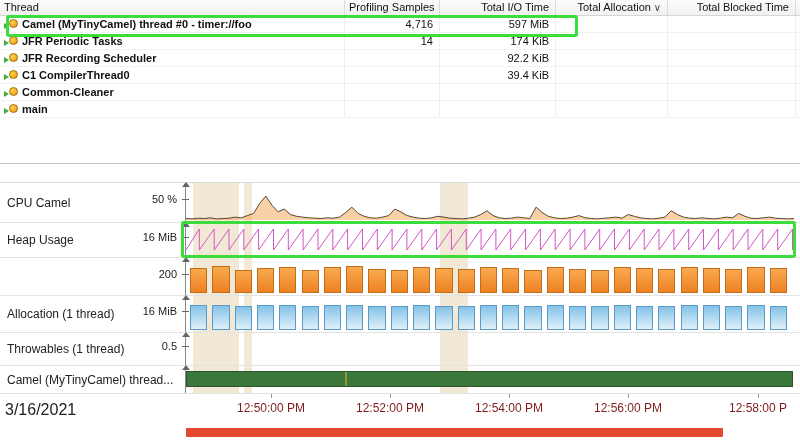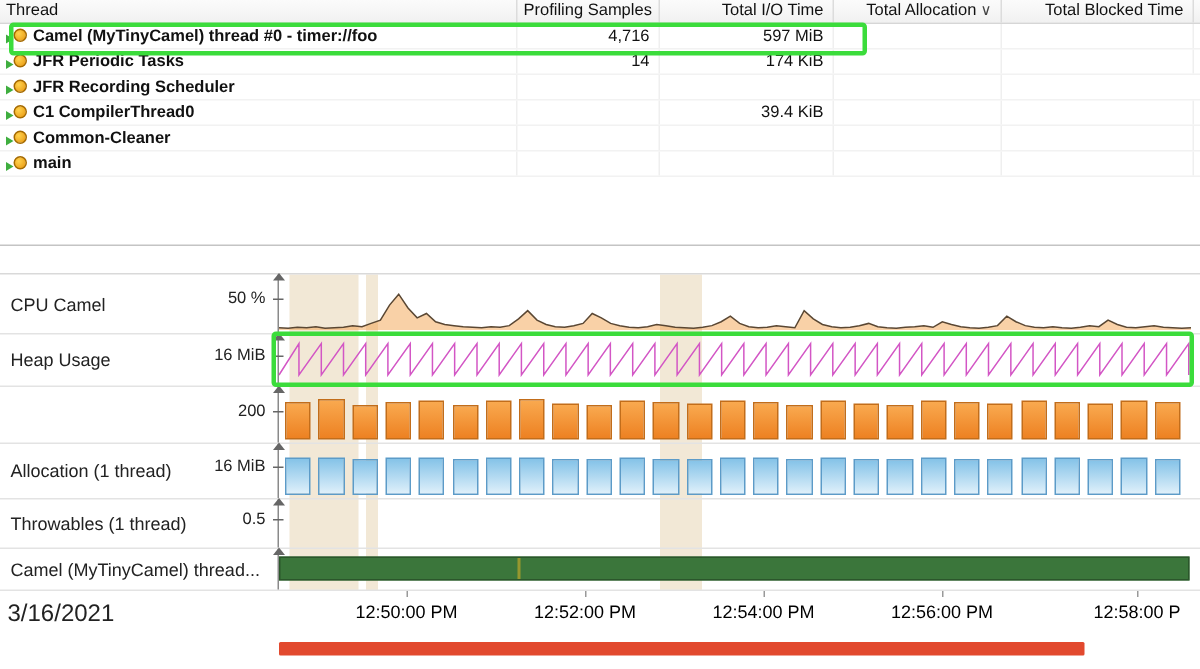--- a/index.html
+++ b/index.html
@@ -42,21 +42,21 @@
   .bar.blue   { background:linear-gradient(180deg,#85c3e8,#dff0fa); border:1px solid #5c9bc8; }
   .presence { position:absolute; left:0; right:2px; top:5px; bottom:6px; background:#3b763b; border:1px solid #2b562b; }
   .presence-marker { position:absolute; top:6px; bottom:7px; width:2px; background:#97972f; }
 
   #bands { position:absolute; left:186px; top:183px; width:608px; height:211px; pointer-events:none; }
   .band { position:absolute; top:0; bottom:0; background:rgba(232,213,181,0.55); }
 
   .time-axis { position:relative; height:30px; }
   .date-label { position:absolute; left:5px; top:7px; font-size:16px; color:#222; }
   .ta-chart { position:absolute; left:186px; top:0; width:608px; height:100%; overflow:hidden; }
-  .ta-label { position:absolute; top:7px; transform:translateX(-50%); font-size:12px; color:#000000; white-space:nowrap; }
+  .ta-label { position:absolute; top:7px; transform:translateX(-50%); font-size:12px; color:#7f1d1d; white-space:nowrap; }
   .ta-tick { position:absolute; top:0; width:1px; height:4px; background:#999; }
 
   #scrollRed { position:absolute; left:186px; top:245px; height:9px; border-radius:1px; }
 
   .anno { position:absolute; border:3px solid #3bdc3b; border-radius:3px; z-index:50; pointer-events:none; }
   #anno1 { left:6px;  top:15px;  width:572px; height:22px; }
   #anno2 { left:181px; top:221px; width:615px; height:37px; }
 </style>
 </head>
 <body>
@@ -117,20 +117,23 @@
         <div class="tr">
           <div class="td">
             <span class="thread-icon">
               <span class="disc"></span>
               <span class="arrow"></span>
             </span>
             <span class="thread-name">JFR Recording Scheduler</span>
           </div>
           <div class="td right">
             <span class="num"></span>
+          </div>
+          <div class="td right">
+            <span class="num">92.2 KiB</span>
           </div>
           <div class="td right">
             <span class="num"></span>
           </div>
           <div class="td right">
             <span class="num"></span>
           </div>
         </div>
         <div class="tr">
           <div class="td">

